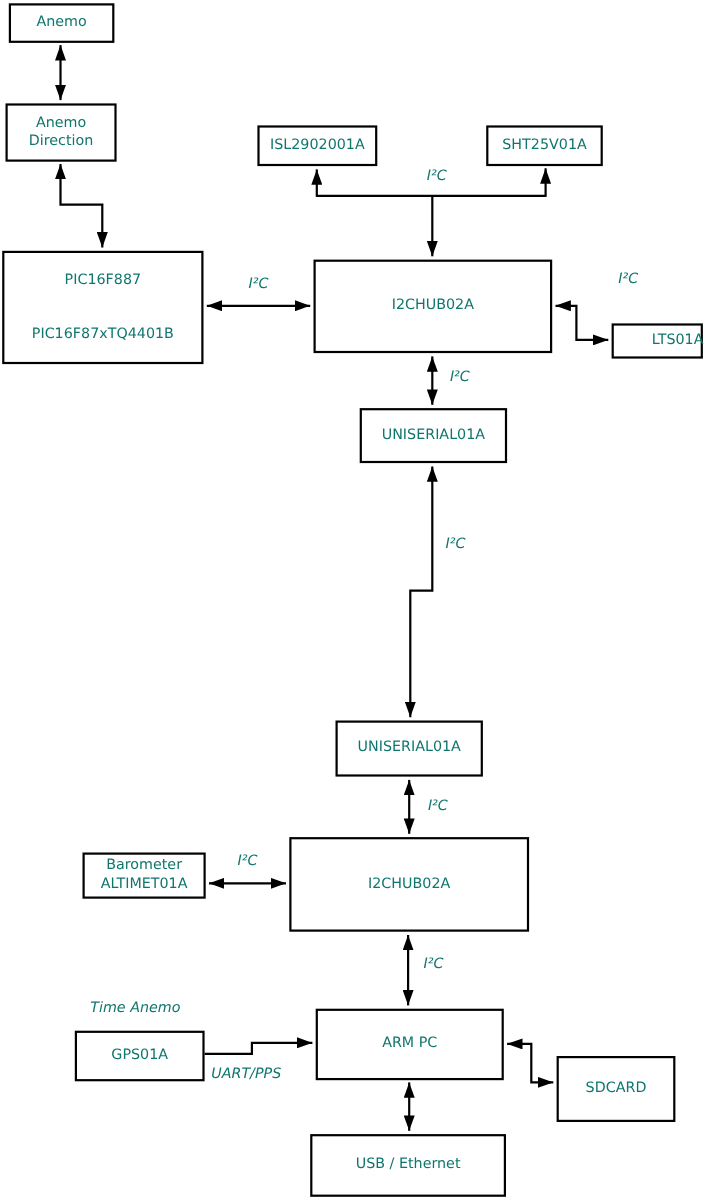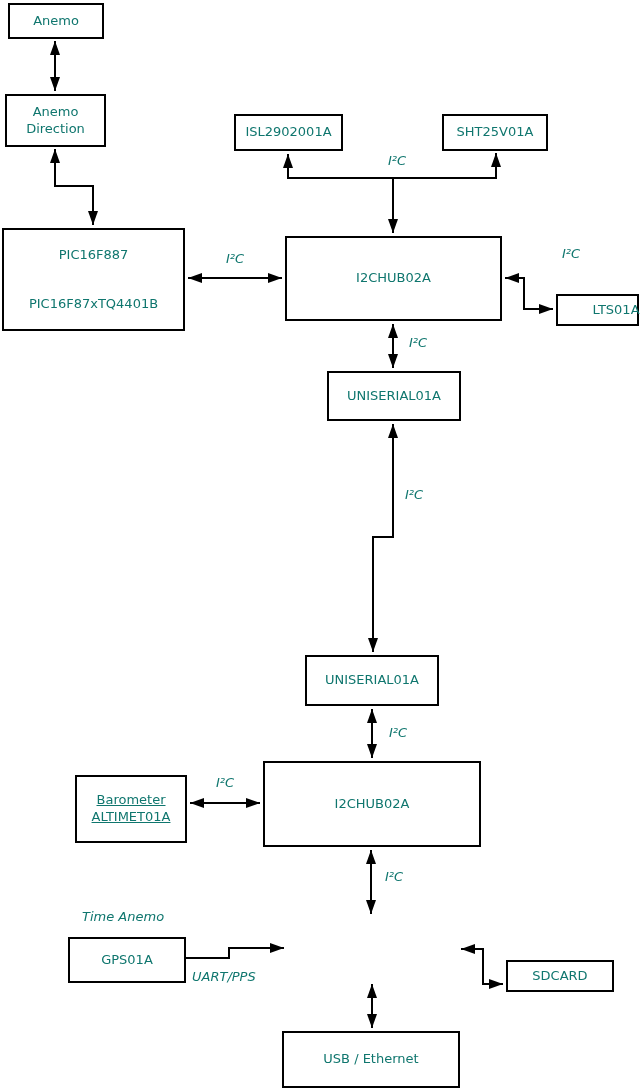--- a/index.html
+++ b/index.html
@@ -128,31 +128,34 @@
   </div>
 
   <div class="node" style="left:305px; top:655px; width:134px; height:51px;">
     <span>UNISERIAL01A</span>
   </div>
 
   <div class="node" style="left:263px; top:761px; width:218px; height:86px;">
     <span>I2CHUB02A</span>
   </div>
 
-  <div class="node" style="left:75px; top:775px; width:112px; height:68px;text-decoration:underline;">
+  <div class="node" style="left:75px; top:775px; width:112px; height:42px;">
     <span>Barometer</span>
     <span>ALTIMET01A</span>
   </div>
 
   <div class="node" style="left:68px; top:937px; width:118px; height:46px;">
     <span>GPS01A</span>
   </div>
 
+  <div class="node" style="left:287px; top:917px; width:171px; height:65px;">
+    <span>ARM PC</span>
+  </div>
 
-  <div class="node" style="left:506px; top:960px; width:108px; height:32px;">
+  <div class="node" style="left:506px; top:960px; width:108px; height:60px;">
     <span>SDCARD</span>
   </div>
 
   <div class="node" style="left:282px; top:1031px; width:178px; height:57px;">
     <span>USB / Ethernet</span>
   </div>
 
   <span class="lbl" style="left:388px; top:154px;">I²C</span>
 
   <span class="lbl" style="left:226px; top:252px;">I²C</span>

